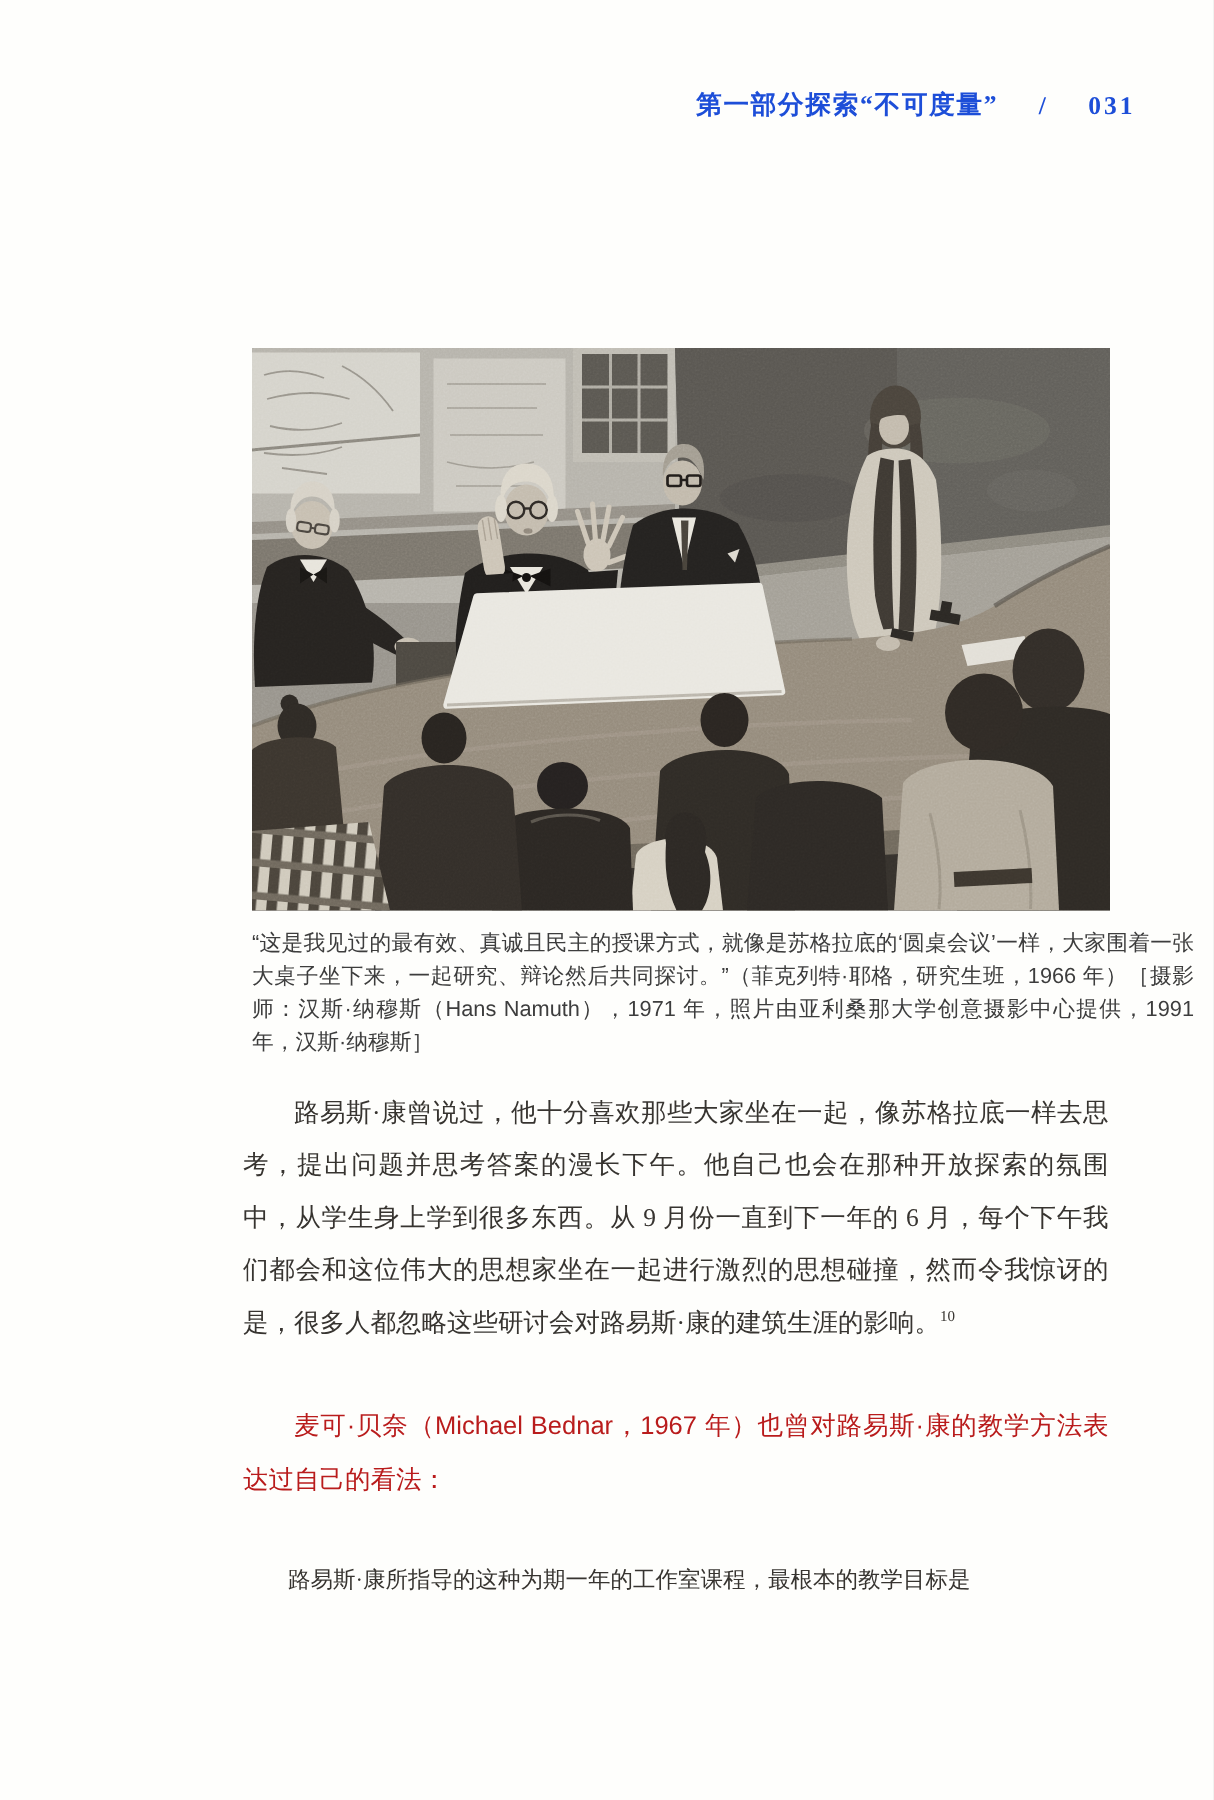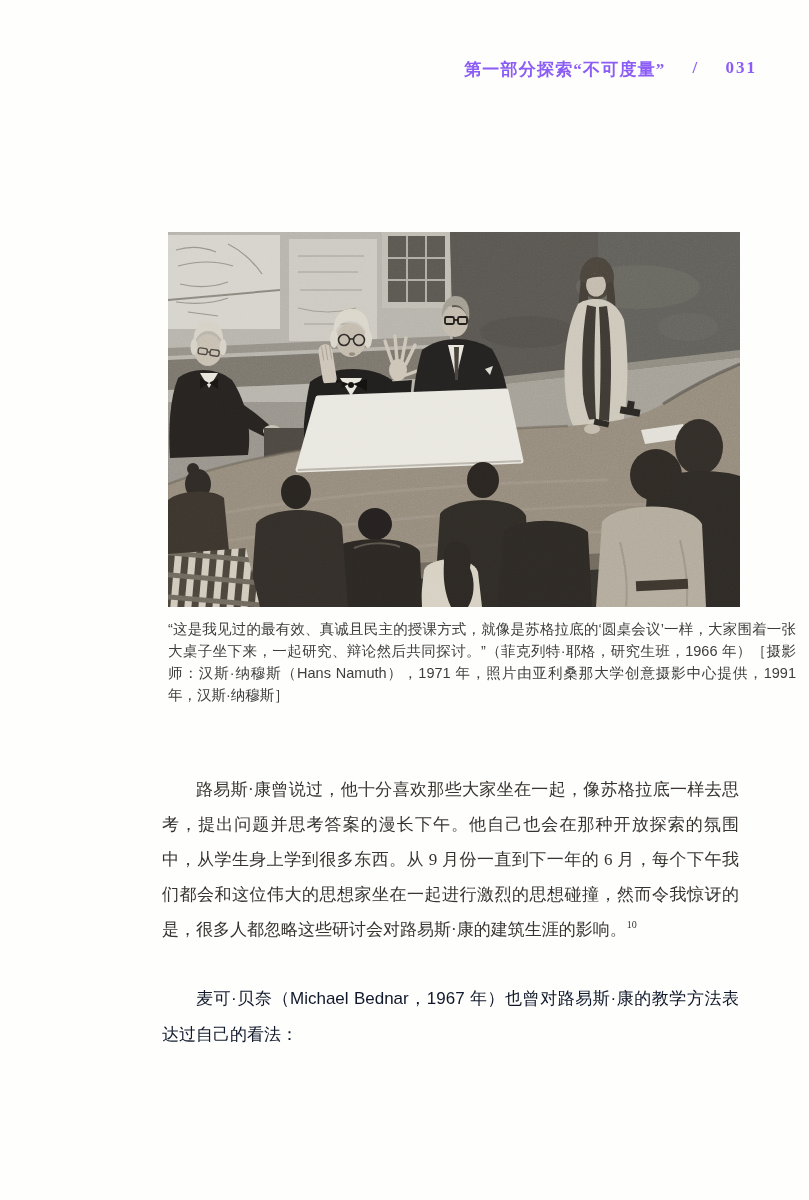--- a/index.html
+++ b/index.html
@@ -9,49 +9,49 @@
     margin:0 auto;
     background:#fefefc;
     overflow:hidden;
     color:#2f2b28;
   }
   
   .running-head{
     position:absolute;top:58px;right:52px;
     font-family:"Liberation Serif","DejaVu Serif",serif;
     font-weight:bold;font-size:17px;letter-spacing:1.2px;
-    color:#8b5cf6;
-    display:flex;align-items:flex-start;white-space:nowrap;
+    color:#1d4ed8;
+    display:flex;align-items:flex-end;white-space:nowrap;
   }
   .running-head .rh-title{}
   .running-head .rh-sep{margin-left:27px;font-weight:bold;}
   .running-head .rh-num{margin-left:27px;letter-spacing:2px;}
 
   
   .figure{position:absolute;left:168px;top:232px;width:628px;margin:0;}
   .photo{width:572px;height:375px;background:#97938b;line-height:0;}
   .photo svg{display:block;}
   .caption{
     margin-top:11px;
     font-family:"Liberation Sans","DejaVu Sans",sans-serif;
     font-size:14.5px;line-height:22px;
     color:#3d3d3d;text-align:justify;
   }
 
   
-  .main{position:absolute;left:162px;top:772px;width:577px;}
+  .main{position:absolute;left:162px;top:724px;width:577px;}
   .para-kai{
     font-family:"Liberation Serif","DejaVu Serif",serif;
     font-size:17px;line-height:35px;color:#373430;
     text-align:justify;text-indent:2em;margin:0;
   }
   .para-kai sup{font-size:10px;line-height:0;}
   .para-hei{
     font-family:"Liberation Sans","DejaVu Sans",sans-serif;
-    font-size:17px;line-height:36px;color:#0f172a;
+    font-size:17px;line-height:36px;color:#b91c1c;
     text-align:justify;text-indent:2em;margin:34px 0 0 0;
   }
   .para-quote{
     font-family:"Liberation Serif","DejaVu Serif",serif;
     font-size:15px;line-height:30px;color:#373430;
     margin:34px 0 0 30px;text-indent:0;
   }
 </style>
 </head>
 <body>
@@ -238,15 +238,16 @@
 
         <rect width="572" height="375" filter="url(#grain)" opacity="0.22" style="mix-blend-mode:overlay"></rect>
       </svg>
     </div>
     <figcaption class="caption">“这是我见过的最有效、真诚且民主的授课方式，就像是苏格拉底的‘圆桌会议’一样，大家围着一张大桌子坐下来，一起研究、辩论然后共同探讨。”（菲克列特·耶格，研究生班，1966 年）［摄影师：汉斯·纳穆斯（Hans Namuth），1971 年，照片由亚利桑那大学创意摄影中心提供，1991 年，汉斯·纳穆斯］</figcaption>
   </figure>
 
   <main class="main">
     <p class="para-kai"><span>路易斯·康曾说过，他十分喜欢那些大家坐在一起，像苏格拉底一样去思考，提出问题并思考答案的漫长下午。他自己也会在那种开放探索的氛围中，从学生身上学到很多东西。从 9 月份一直到下一年的 6 月，每个下午我们都会和这位伟大的思想家坐在一起进行激烈的思想碰撞，然而令我惊讶的是，很多人都忽略这些研讨会对路易斯·康的建筑生涯的影响。</span><sup>10</sup></p>
     <p class="para-hei">麦可·贝奈（Michael Bednar，1967 年）也曾对路易斯·康的教学方法表达过自己的看法：</p>
+    <p class="para-quote">路易斯·康所指导的这种为期一年的工作室课程，最根本的教学目标是</p>
   </main>
 
 </div>
 
 </body></html>

